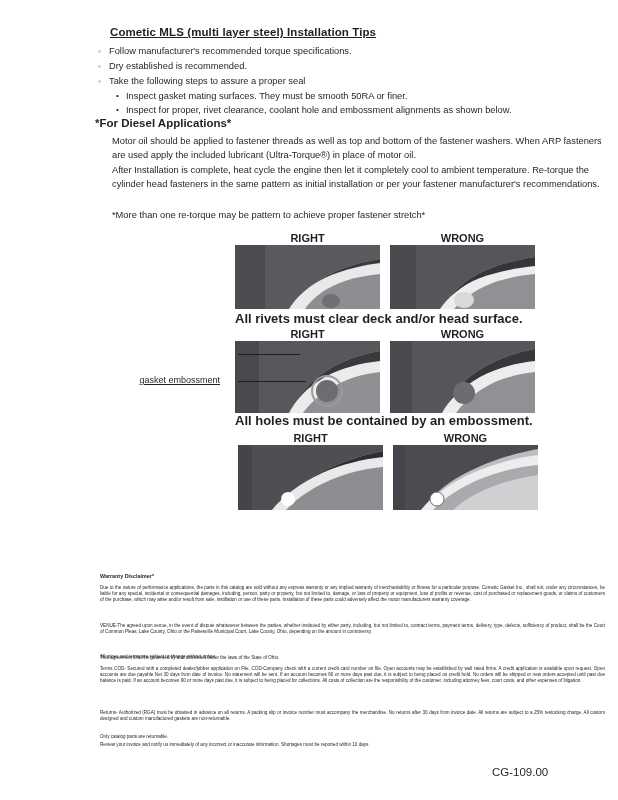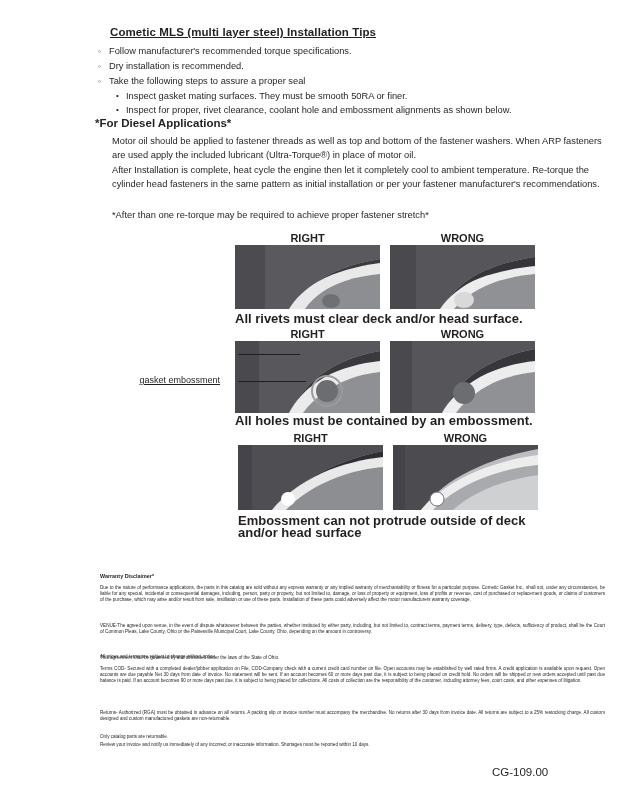--- a/index.html
+++ b/index.html
@@ -109,42 +109,42 @@
     <span class="und">Cometic MLS (multi layer steel) Installation Tips</span>
   </div>
 
   <div class="bullets">
     <div class="b-row">
       <div class="b-mark">◦</div>
       <div class="b-text">Follow manufacturer's recommended torque specifications.</div>
     </div>
     <div class="b-row">
       <div class="b-mark">◦</div>
-      <div class="b-text">Dry installation is recommended.</div>
+      <div class="b-text">Dry established is recommended.</div>
     </div>
     <div class="b-row">
       <div class="b-mark">◦</div>
       <div class="b-text">Take the following steps to assure a proper seal</div>
     </div>
     <div class="sub-bullets">
       <div class="sb-row">
         <div class="sb-mark">•</div>
         <div class="b-text">Inspect gasket mating surfaces.  They must be smooth 50RA or finer.</div>
       </div>
       <div class="sb-row">
         <div class="sb-mark">•</div>
         <div class="b-text">Inspect for proper, rivet clearance, coolant hole and embossment alignments as shown below.</div>
       </div>
     </div>
   </div>
 
   <div class="h2">*For Diesel Applications*</div>
   <div class="para p1">Motor oil should be applied to fastener threads as well as top and bottom of the fastener washers. When ARP fasteners are used apply the included lubricant (Ultra-Torque®) in place of motor oil.</div>
   <div class="para p2">After Installation is complete, heat cycle the engine then let it completely cool to ambient temperature. Re-torque the cylinder head fasteners in the same pattern as initial installation or per your fastener manufacturer's recommendations.</div>
-  <div class="para p3">*After than one re-torque may be required to achieve proper fastener stretch*</div>
+  <div class="para p3">*More than one re-torque may be pattern to achieve proper fastener stretch*</div>
 
   <div class="figset set1">
     <div class="labels">
       <div class="fslabel">RIGHT</div>
       <div class="fslabel">WRONG</div>
     </div>
     <div class="boxes">
       <div class="fsbox">
         <svg width="145" height="64" viewBox="0 0 145 64">
           <rect x="0" y="0" width="145" height="64" fill="#bcbdc0"></rect>
@@ -230,21 +230,20 @@
           <rect x="0" y="0" width="145" height="65" fill="#bcbdc0"></rect>
           <path d="M0 0 H145 V4 C112 10 80 22 56 38 C42 48 34 58 28 65 H0 Z" fill="#4c4c50"></path>
           <path d="M28 65 C40 50 60 36 84 26 C106 17 128 12 145 10 V65 Z" fill="#ededee"></path>
           <path d="M40 65 C54 50 74 38 98 30 C116 24 132 21 145 20 V65 Z" fill="#a9aaad"></path>
           <path d="M60 65 C74 52 94 42 116 36 C128 33 138 31 145 30 V65 Z" fill="#cfd0d2"></path>
           <circle cx="44" cy="54" r="7" fill="#ffffff" stroke="#6e6f72" stroke-width="1"></circle>
           <path d="M0 0 H12 V65 H0 Z" fill="#44444a"></path>
         </svg>
       </div>
     </div>
-    <div class="capt">Embossment can not protrude outside of deck and/or head surface</div>
   </div>
 
   <div class="warr-title">Warranty Disclaimer*</div>
   <div class="warr w1">Due to the nature of performance applications, the parts in this catalog are sold without any express warranty or any implied warranty of merchantability or fitness for a particular purpose.  Cometic Gasket Inc., shall not, under any circumstances, be liable for any special, incidental or consequential damages, including, person, party or property, but not limited to, damage, or loss of property or equipment, loss of profits or revenue, cost of purchased or replacement goods, or claims of customers of the purchase, which may arise and/or result from sale, instillation or use of these parts.  Installation of these parts could adversely affect the motor manufacturers warranty coverage.</div>
   <div class="warr w2">VENUE-The agreed upon venue, in the event of dispute whatsoever between the parties, whether instituted by either party, including, but not limited to, contract terms, payment terms, delivery, type, defects, sufficiency of product, shall be the Court of Common Pleas, Lake County, Ohio or the Painesville Municipal Court, Lake County, Ohio, depending on the amount in controversy.</div>
   <div class="warr w3">This agreement shall be governed by and construed under the laws of the State of Ohio.</div>
   <div class="warr w4" style="top:654px">All prices and terms are subject to change without notice.</div>
   <div class="warr w5" style="top:666px">Terms COD- Secured with a completed dealer/jobber application on File, COD-Company check with a current credit card number on file.  Open accounts may be established by well rated firms.  A credit application is available upon request.  Open accounts are due payable Net 30 days from date of invoice.  No statement will be sent.  If an account becomes 60 or more days past due, it is subject to being placed on credit hold.  No orders will be shipped or new orders accepted until past due balance is paid.  If an account becomes 90 or more days past due, it is subject to being placed for collections.  All costs of collection are the responsibility of the customer, including attorney fees, court costs, and other expenses of litigation.</div>
   <div class="warr w6" style="top:710px">Returns- Authorized (RGA) must be obtained in advance on all returns.  A packing slip or invoice number must accompany the merchandise.  No returns after 30 days from invoice date.  All returns are subject to a 25% restocking charge.  All custom designed and custom manufactured gaskets are non-returnable.</div>
   <div class="warr w7" style="top:734px">Only catalog parts are returnable.</div>

